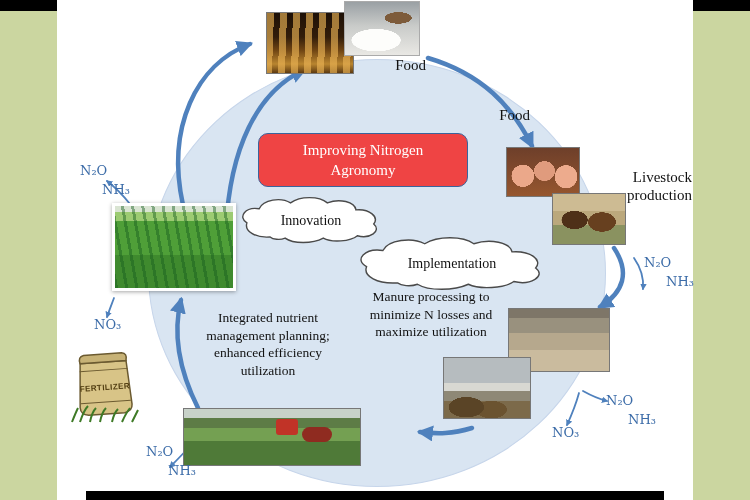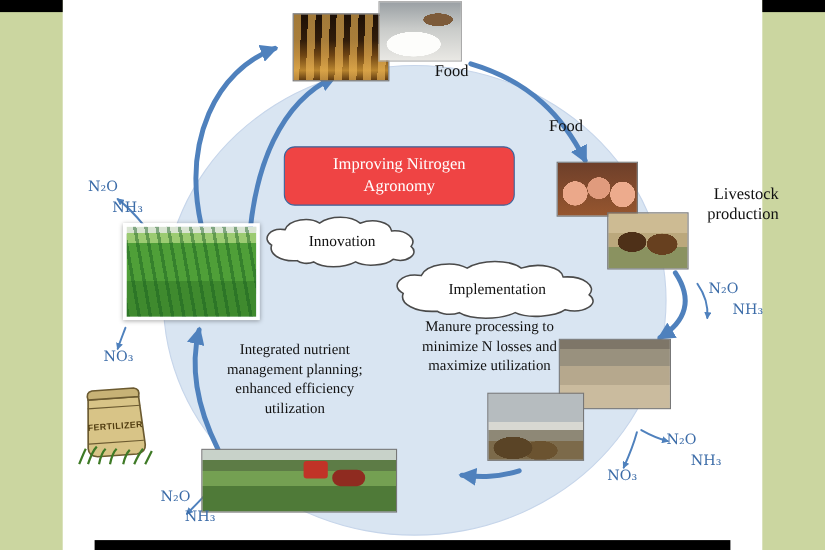--- a/index.html
+++ b/index.html
@@ -153,25 +153,25 @@
     </svg>
     <span>Innovation</span>
   </div>
 
   <div class="lbl" style="left:370px; top:56px; width:56px;">
     <span>Food</span>
   </div>
   <div class="lbl" style="left:484px; top:106px; width:46px;">
     <span>Food</span>
   </div>
-  <div class="lbl" style="left:620px; top:168px; width:88px;">
+  <div class="lbl" style="left:604px; top:168px; width:88px;">
     <span>Livestock production</span>
   </div>
 
-  <div class="note" style="left:364px; top:288px; width:162px;">
+  <div class="note" style="left:350px; top:288px; width:162px;">
     <span>Manure processing to minimize N losses and maximize utilization</span>
   </div>
   <div class="note" style="left:194px; top:309px; width:148px;">
     <span>Integrated nutrient management planning; enhanced efficiency utilization</span>
   </div>
 
   <div class="chem" style="left:80px; top:162px;">
     <span class="l1">N₂O</span>
     <span class="l2">NH₃</span>
   </div>

